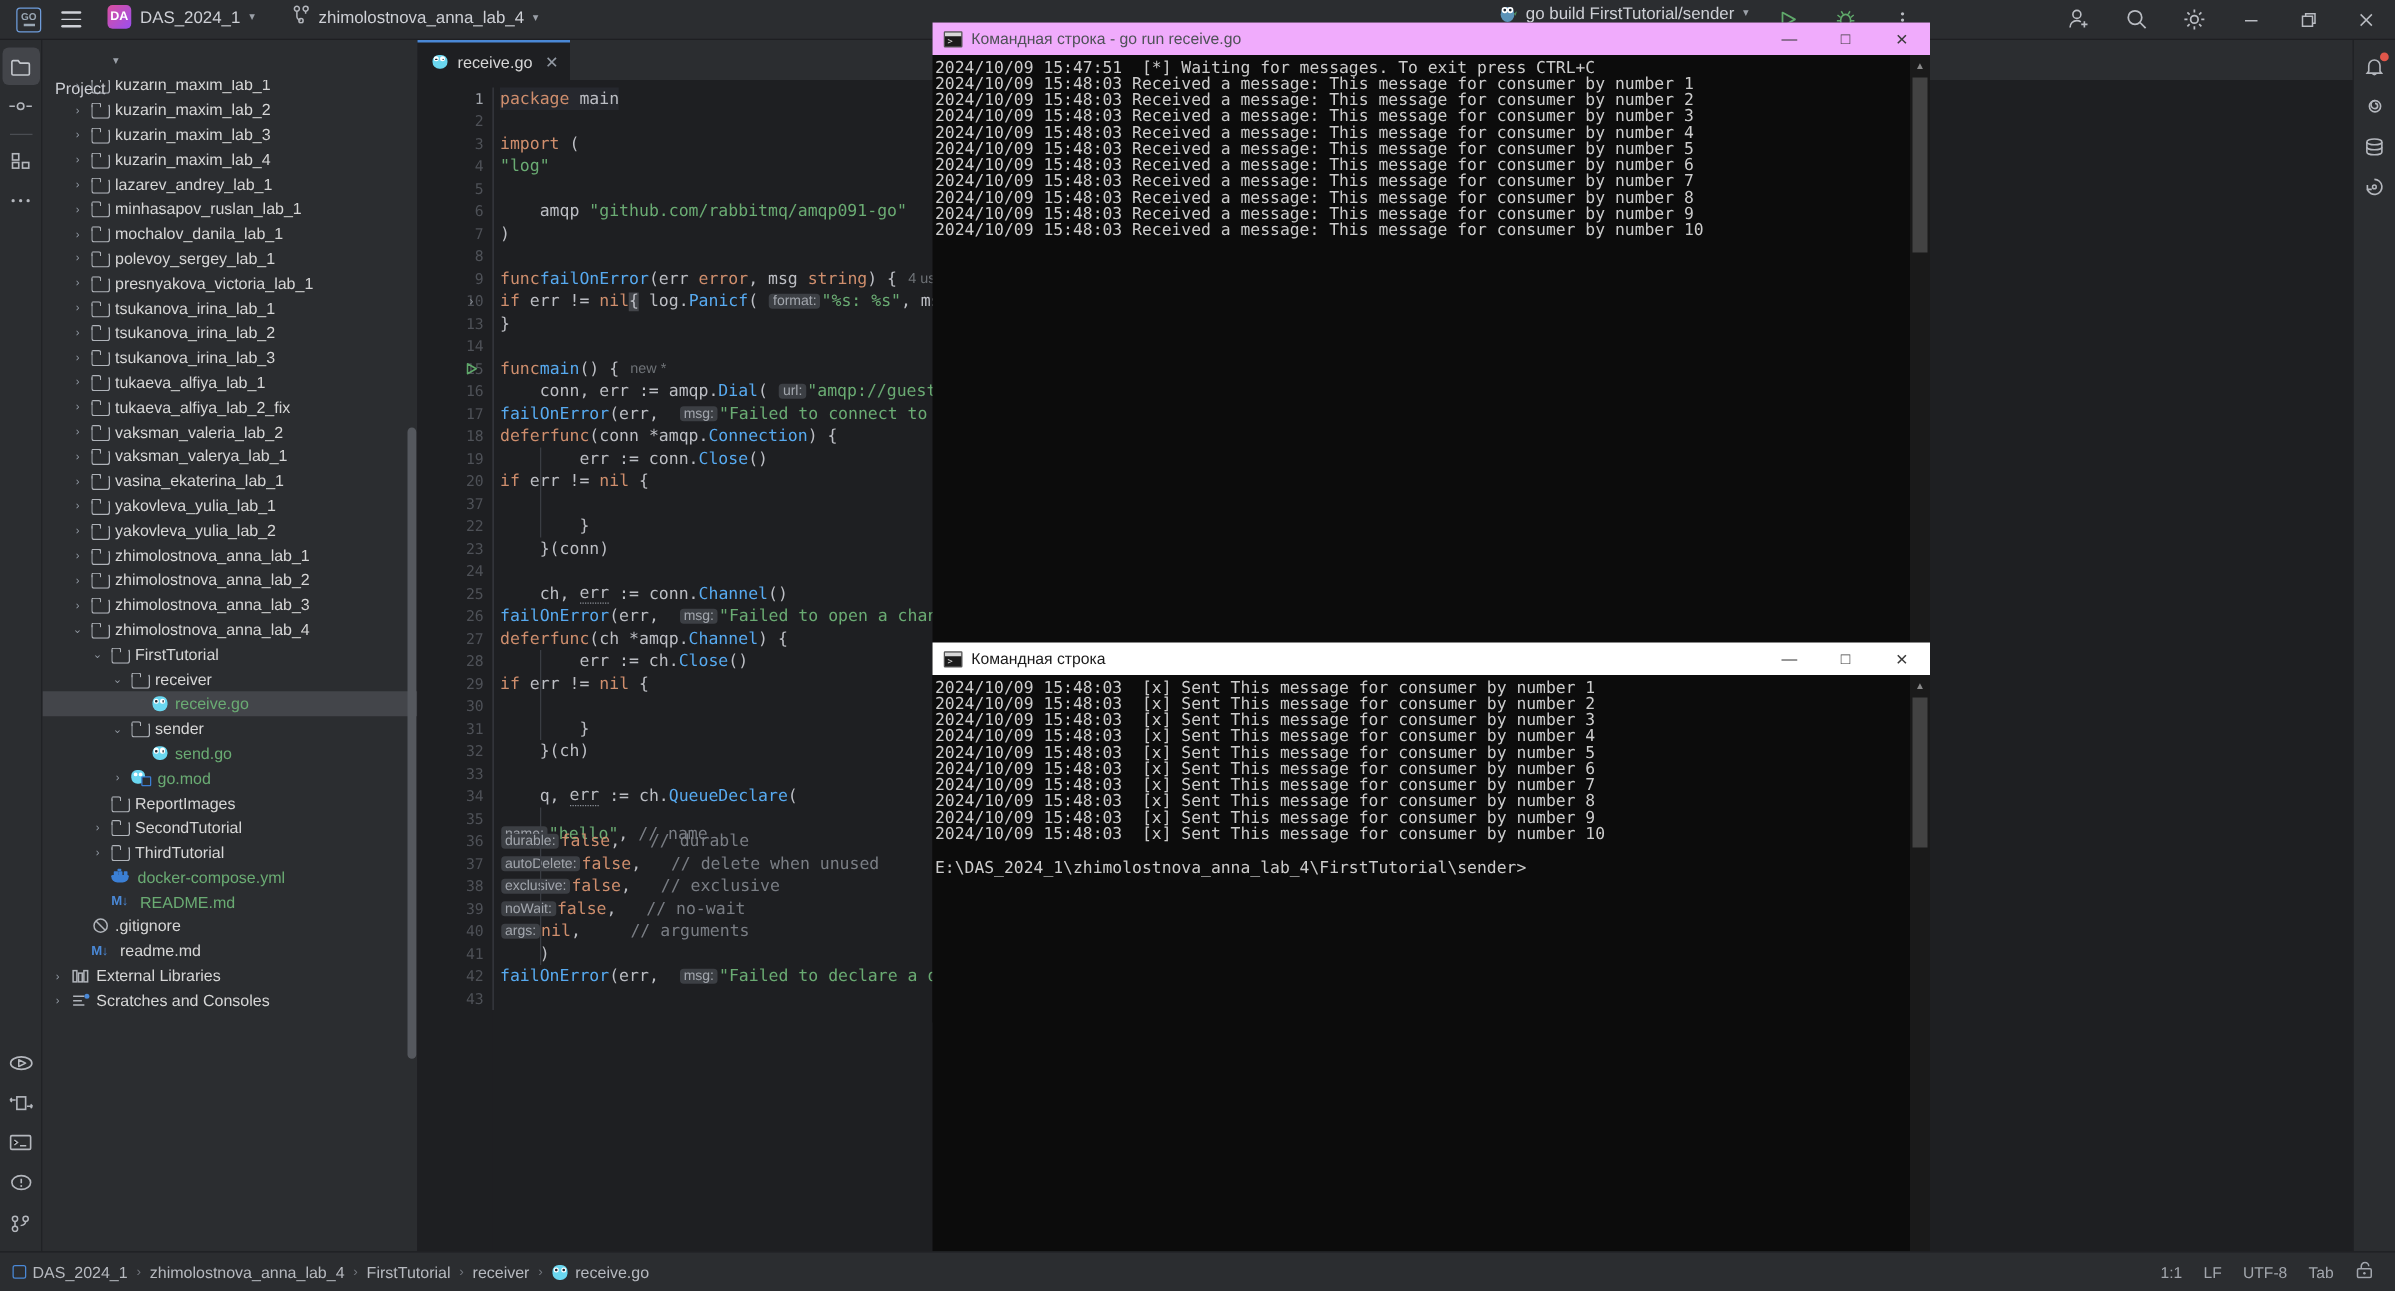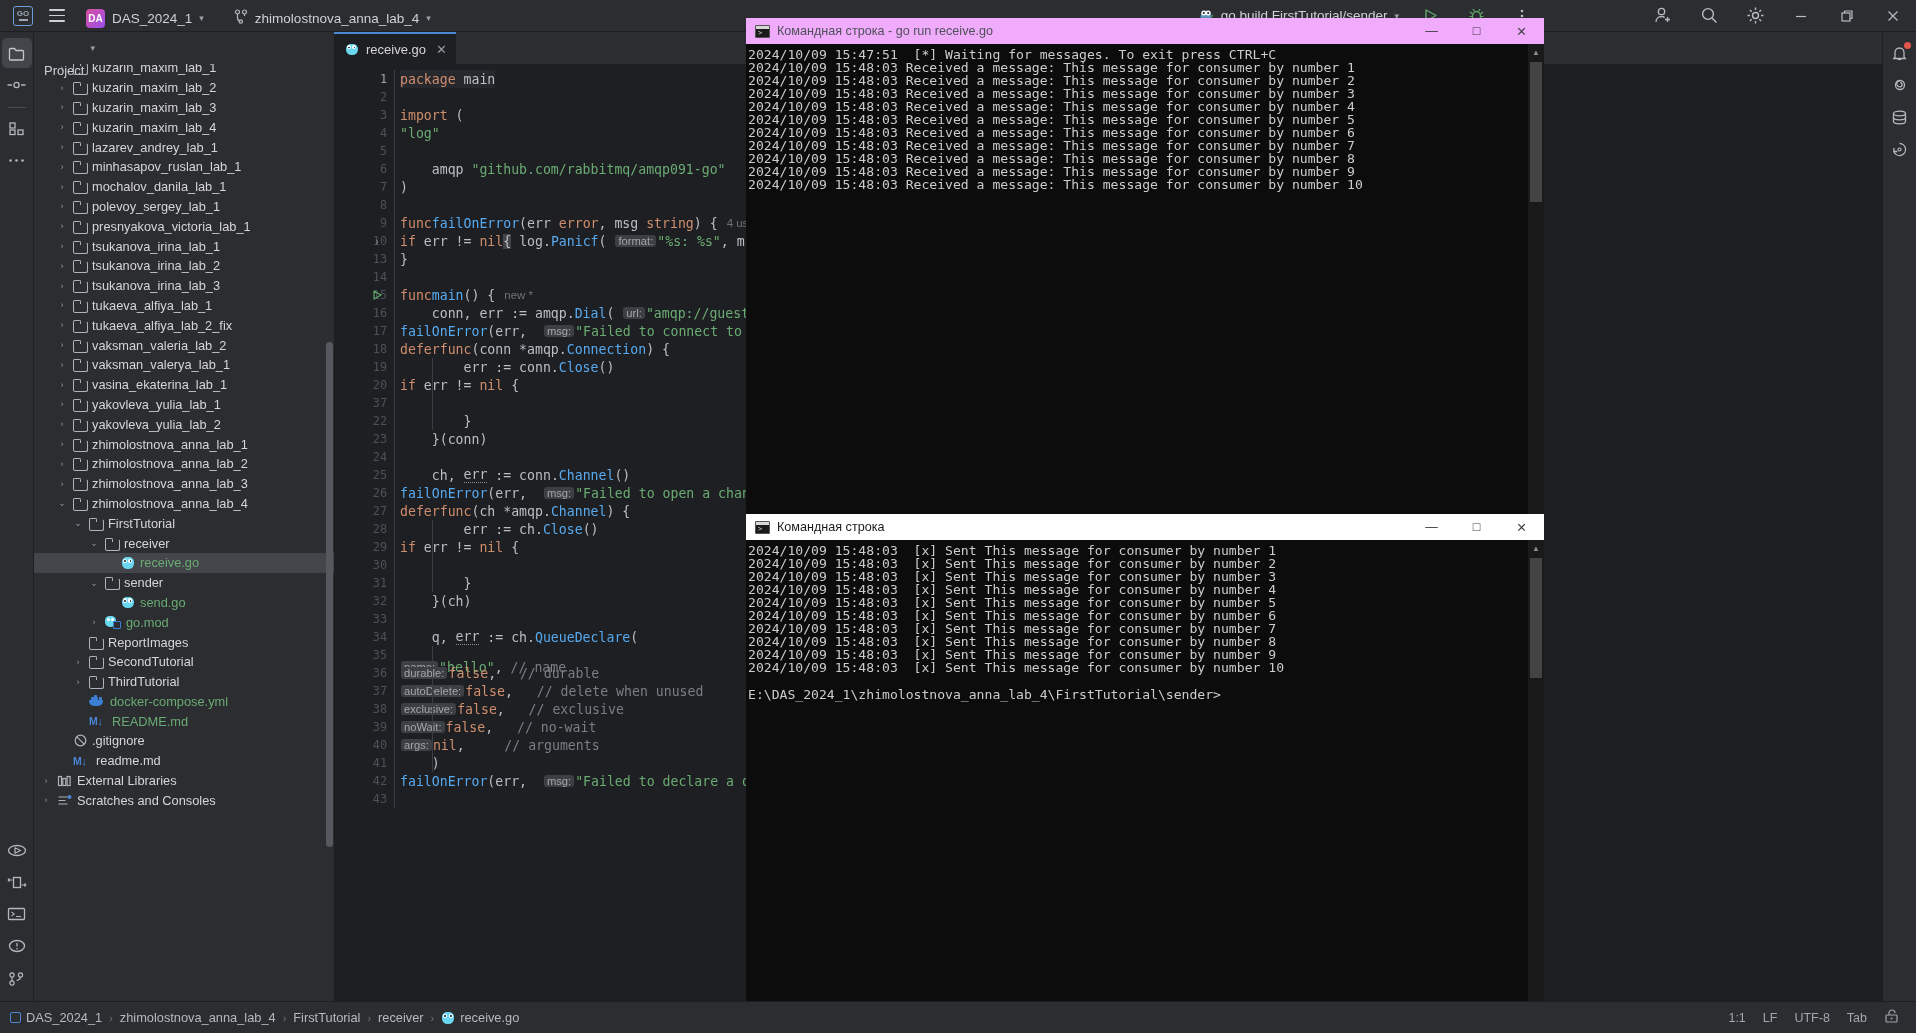--- a/index.html
+++ b/index.html
@@ -10,21 +10,21 @@
     overflow: hidden;
   }
   #root { position: relative; width: 1916px; height: 1033px; }
 
   
   .topbar {
     position: absolute; left: 0; top: 0; width: 1916px; height: 32px;
     background: #2b2d30; display: flex; align-items: center;
     border-bottom: 1px solid #1e1f22;
   }
-  .tb-left { display: flex; align-items: flex-end; gap: 0; padding-left: 6px; }
+  .tb-left { display: flex; align-items: flex-start; gap: 0; padding-left: 6px; }
   .ic-btn {
     width: 34px; height: 30px; display: flex; align-items: center; justify-content: center;
     color: #ced0d6;
   }
   .go-logo {
     width: 20px; height: 20px; border: 1.5px solid #6f9ddb; border-radius: 3px;
     color: #9aa7b4; font-size: 8px; font-weight: bold; line-height: 8px;
     display: flex; flex-direction: column; align-items: center; justify-content: center;
     font-family: "Liberation Sans", sans-serif;
   }
@@ -33,21 +33,21 @@
   .proj-chip { display: flex; align-items: center; gap: 7px; padding: 3px 8px; border-radius: 5px; margin-left: 4px; }
   .proj-sq {
     width: 19px; height: 19px; border-radius: 4px;
     background: linear-gradient(135deg,#d94f9e,#9a4ff0);
     color: #fff; font-size: 10px; font-weight: bold;
     display: flex; align-items: center; justify-content: center;
   }
   .tb-txt { color: #ced0d6; font-size: 13.5px; }
   .chev { color: #9ba0a8; font-size: 9px; }
   .branch-chip { display: flex; align-items: center; gap: 7px; padding: 3px 8px; border-radius: 5px; margin-left: 14px; }
-  .tb-right { margin-left: auto; display: flex; align-items: center; gap: 0; padding-right: 0; }
+  .tb-right { margin-left: auto; display: flex; align-items: flex-start; gap: 0; padding-right: 0; }
   .runcfg { display: flex; align-items: center; gap: 7px; padding: 3px 8px; border-radius: 5px; }
   .gopher-sm { width: 16px; height: 15px; position: relative; }
   .wc { width: 46px; height: 32px; display: flex; align-items: center; justify-content: center; color: #b9bcc2; }
   .wc svg { display: block; }
 
   
   .rail-l {
     position: absolute; left: 0; top: 32px; width: 34px; height: 969px;
     background: #2b2d30; display: flex; flex-direction: column; align-items: center;
     padding-top: 6px; border-right: 1px solid #1e1f22;

